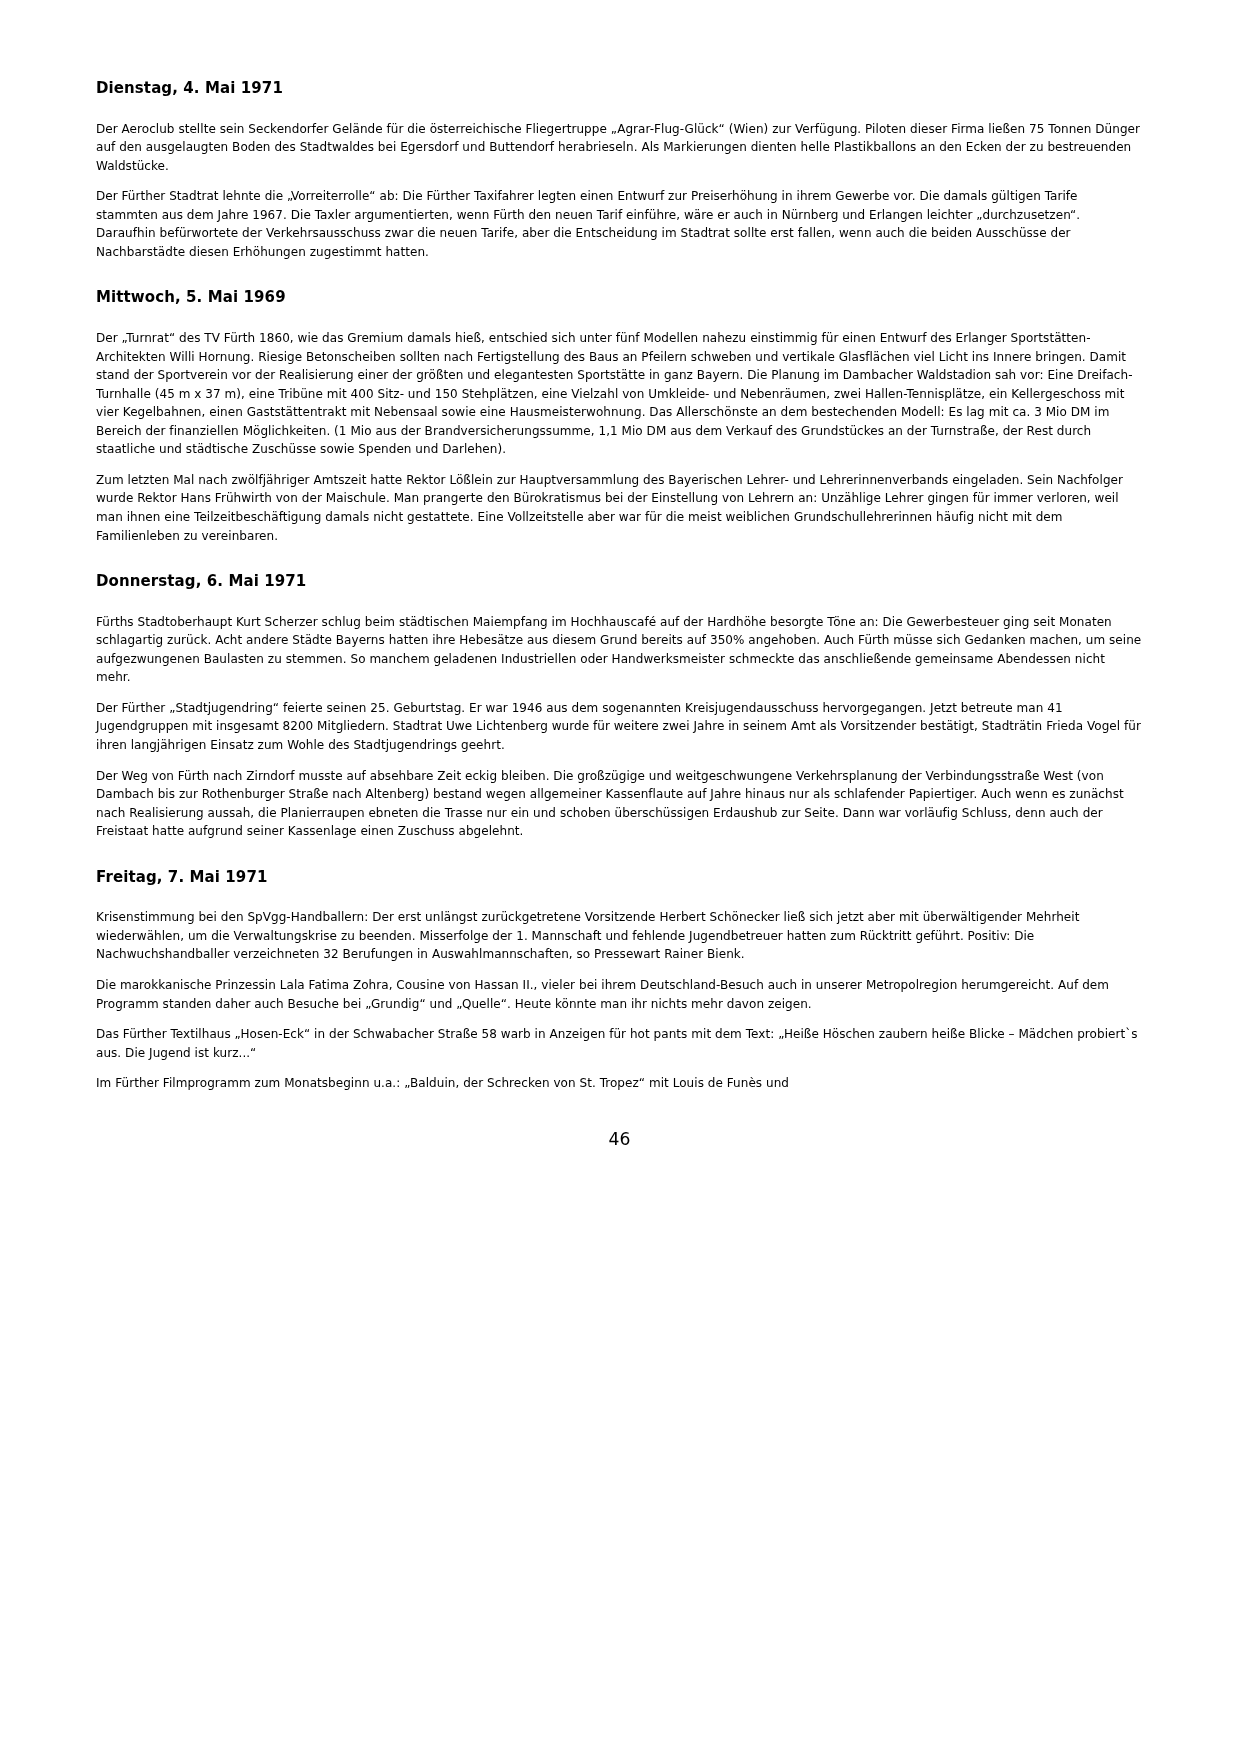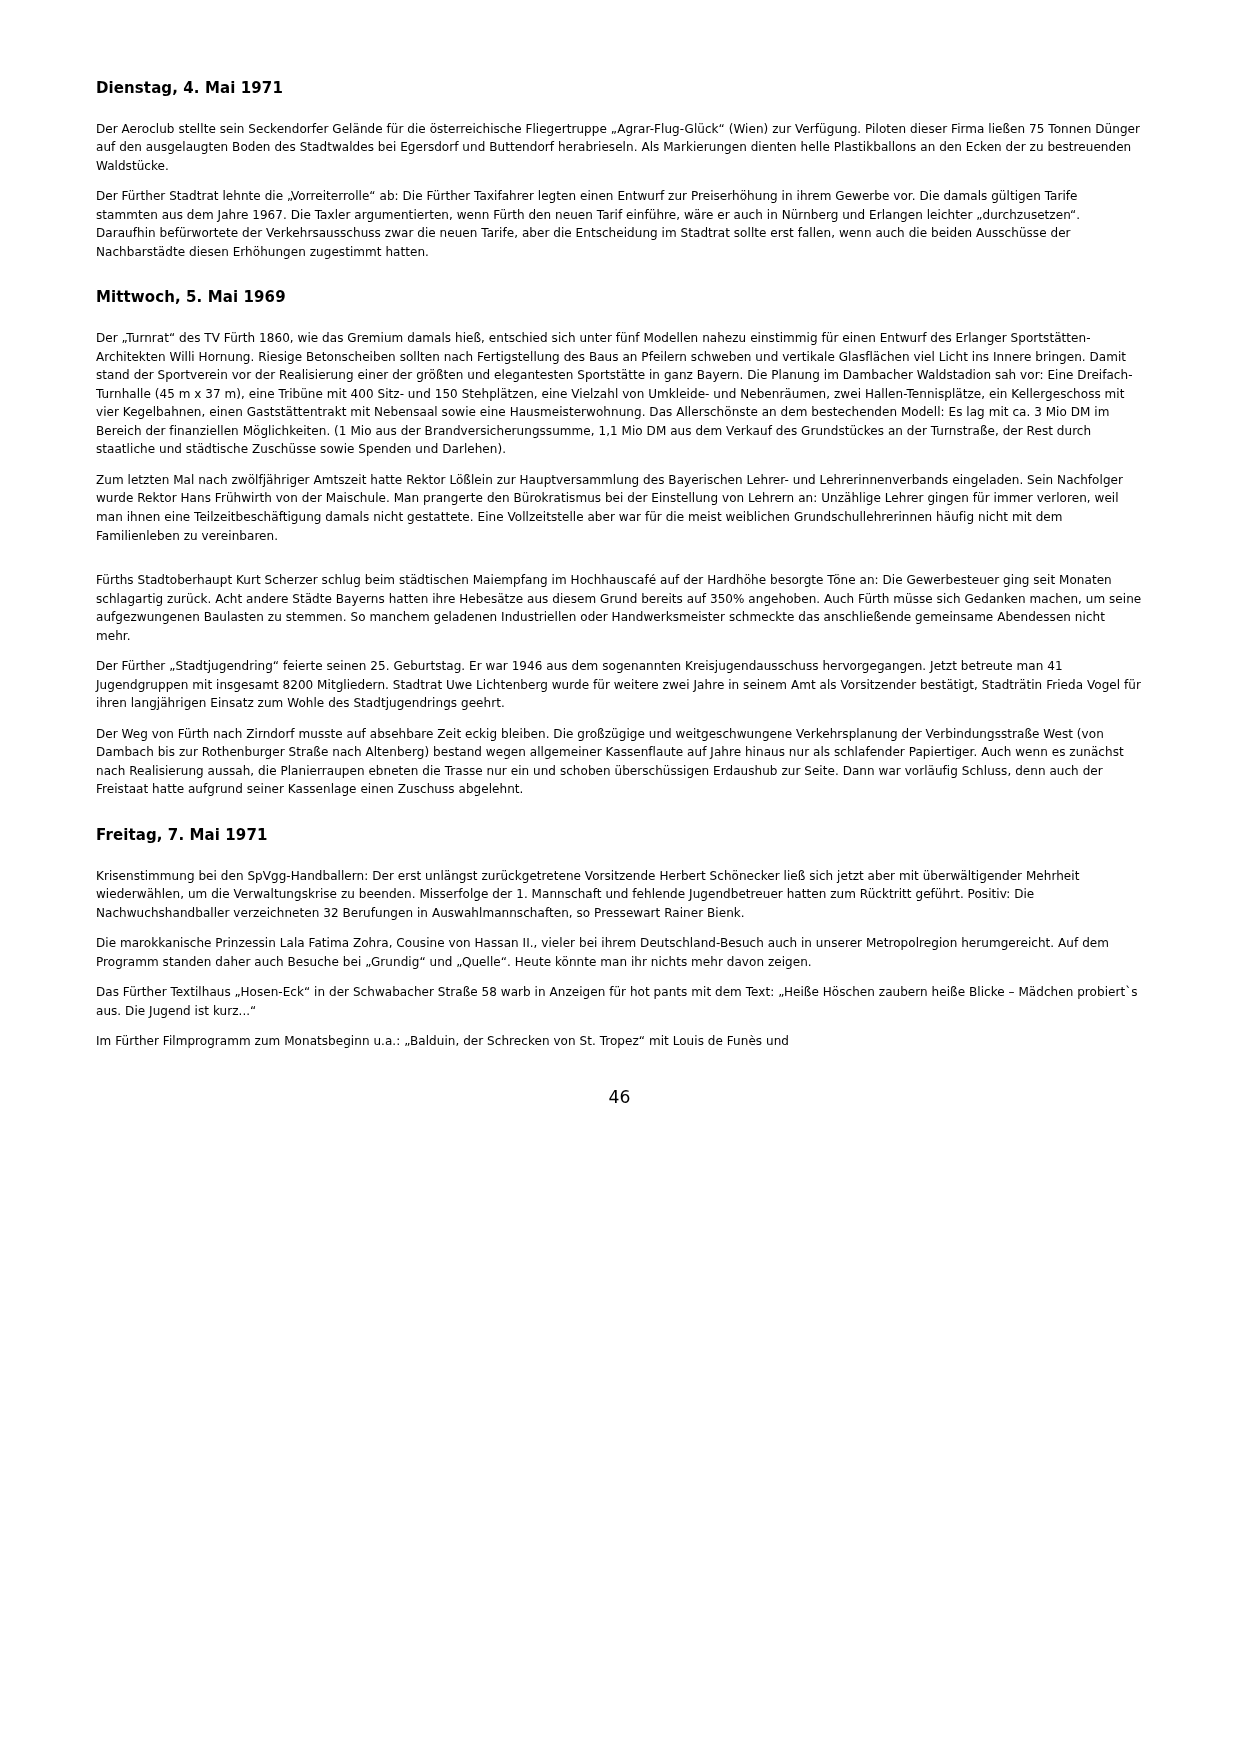--- a/index.html
+++ b/index.html
@@ -73,20 +73,21 @@
 
     <div class="entry">
       <div class="entry-heading">Mittwoch, 5. Mai 1969</div>
       <div class="entry-body">
         <p class="para">Der „Turnrat“ des TV Fürth 1860, wie das Gremium damals hieß, entschied sich unter fünf Modellen nahezu einstimmig für einen Entwurf des Erlanger Sportstätten-Architekten Willi Hornung. Riesige Betonscheiben sollten nach Fertigstellung des Baus an Pfeilern schweben und vertikale Glasflächen viel Licht ins Innere bringen. Damit stand der Sportverein vor der Realisierung einer der größten und elegantesten Sportstätte in ganz Bayern. Die Planung im Dambacher Waldstadion sah vor: Eine Dreifach-Turnhalle (45 m x 37 m), eine Tribüne mit 400 Sitz- und 150 Stehplätzen, eine Vielzahl von Umkleide- und Nebenräumen, zwei Hallen-Tennisplätze, ein Kellergeschoss mit vier Kegelbahnen, einen Gaststättentrakt mit Nebensaal sowie eine Hausmeisterwohnung. Das Allerschönste an dem bestechenden Modell: Es lag mit ca. 3 Mio DM im Bereich der finanziellen Möglichkeiten. (1 Mio aus der Brandversicherungssumme, 1,1 Mio DM aus dem Verkauf des Grundstückes an der Turnstraße, der Rest durch staatliche und städtische Zuschüsse sowie Spenden und Darlehen).</p>
         <p class="para">Zum letzten Mal nach zwölfjähriger Amtszeit hatte Rektor Lößlein zur Hauptversammlung des Bayerischen Lehrer- und Lehrerinnenverbands eingeladen. Sein Nachfolger wurde Rektor Hans Frühwirth von der Maischule. Man prangerte den Bürokratismus bei der Einstellung von Lehrern an: Unzählige Lehrer gingen für immer verloren, weil man ihnen eine Teilzeitbeschäftigung damals nicht gestattete. Eine Vollzeitstelle aber war für die meist weiblichen Grundschullehrerinnen häufig nicht mit dem Familienleben zu vereinbaren.</p>
       </div>
     </div>
 
     <div class="entry">
+      <div class="entry-heading">Donnerstag, 6. Mai 1971</div>
       <div class="entry-body">
         <p class="para">Fürths Stadtoberhaupt Kurt Scherzer schlug beim städtischen Maiempfang im Hochhauscafé auf der Hardhöhe besorgte Töne an: Die Gewerbesteuer ging seit Monaten schlagartig zurück. Acht andere Städte Bayerns hatten ihre Hebesätze aus diesem Grund bereits auf 350% angehoben. Auch Fürth müsse sich Gedanken machen, um seine aufgezwungenen Baulasten zu stemmen. So manchem geladenen Industriellen oder Handwerksmeister schmeckte das anschließende gemeinsame Abendessen nicht mehr.</p>
         <p class="para">Der Fürther „Stadtjugendring“ feierte seinen 25. Geburtstag. Er war 1946 aus dem sogenannten Kreisjugendausschuss hervorgegangen. Jetzt betreute man 41 Jugendgruppen mit insgesamt 8200 Mitgliedern. Stadtrat Uwe Lichtenberg wurde für weitere zwei Jahre in seinem Amt als Vorsitzender bestätigt, Stadträtin Frieda Vogel für ihren langjährigen Einsatz zum Wohle des Stadtjugendrings geehrt.</p>
         <p class="para">Der Weg von Fürth nach Zirndorf musste auf absehbare Zeit eckig bleiben. Die großzügige und weitgeschwungene Verkehrsplanung der Verbindungsstraße West (von Dambach bis zur Rothenburger Straße nach Altenberg) bestand wegen allgemeiner Kassenflaute auf Jahre hinaus nur als schlafender Papiertiger. Auch wenn es zunächst nach Realisierung aussah, die Planierraupen ebneten die Trasse nur ein und schoben überschüssigen Erdaushub zur Seite. Dann war vorläufig Schluss, denn auch der Freistaat hatte aufgrund seiner Kassenlage einen Zuschuss abgelehnt.</p>
       </div>
     </div>
 
     <div class="entry">
       <div class="entry-heading">Freitag, 7. Mai 1971</div>
       <div class="entry-body">

